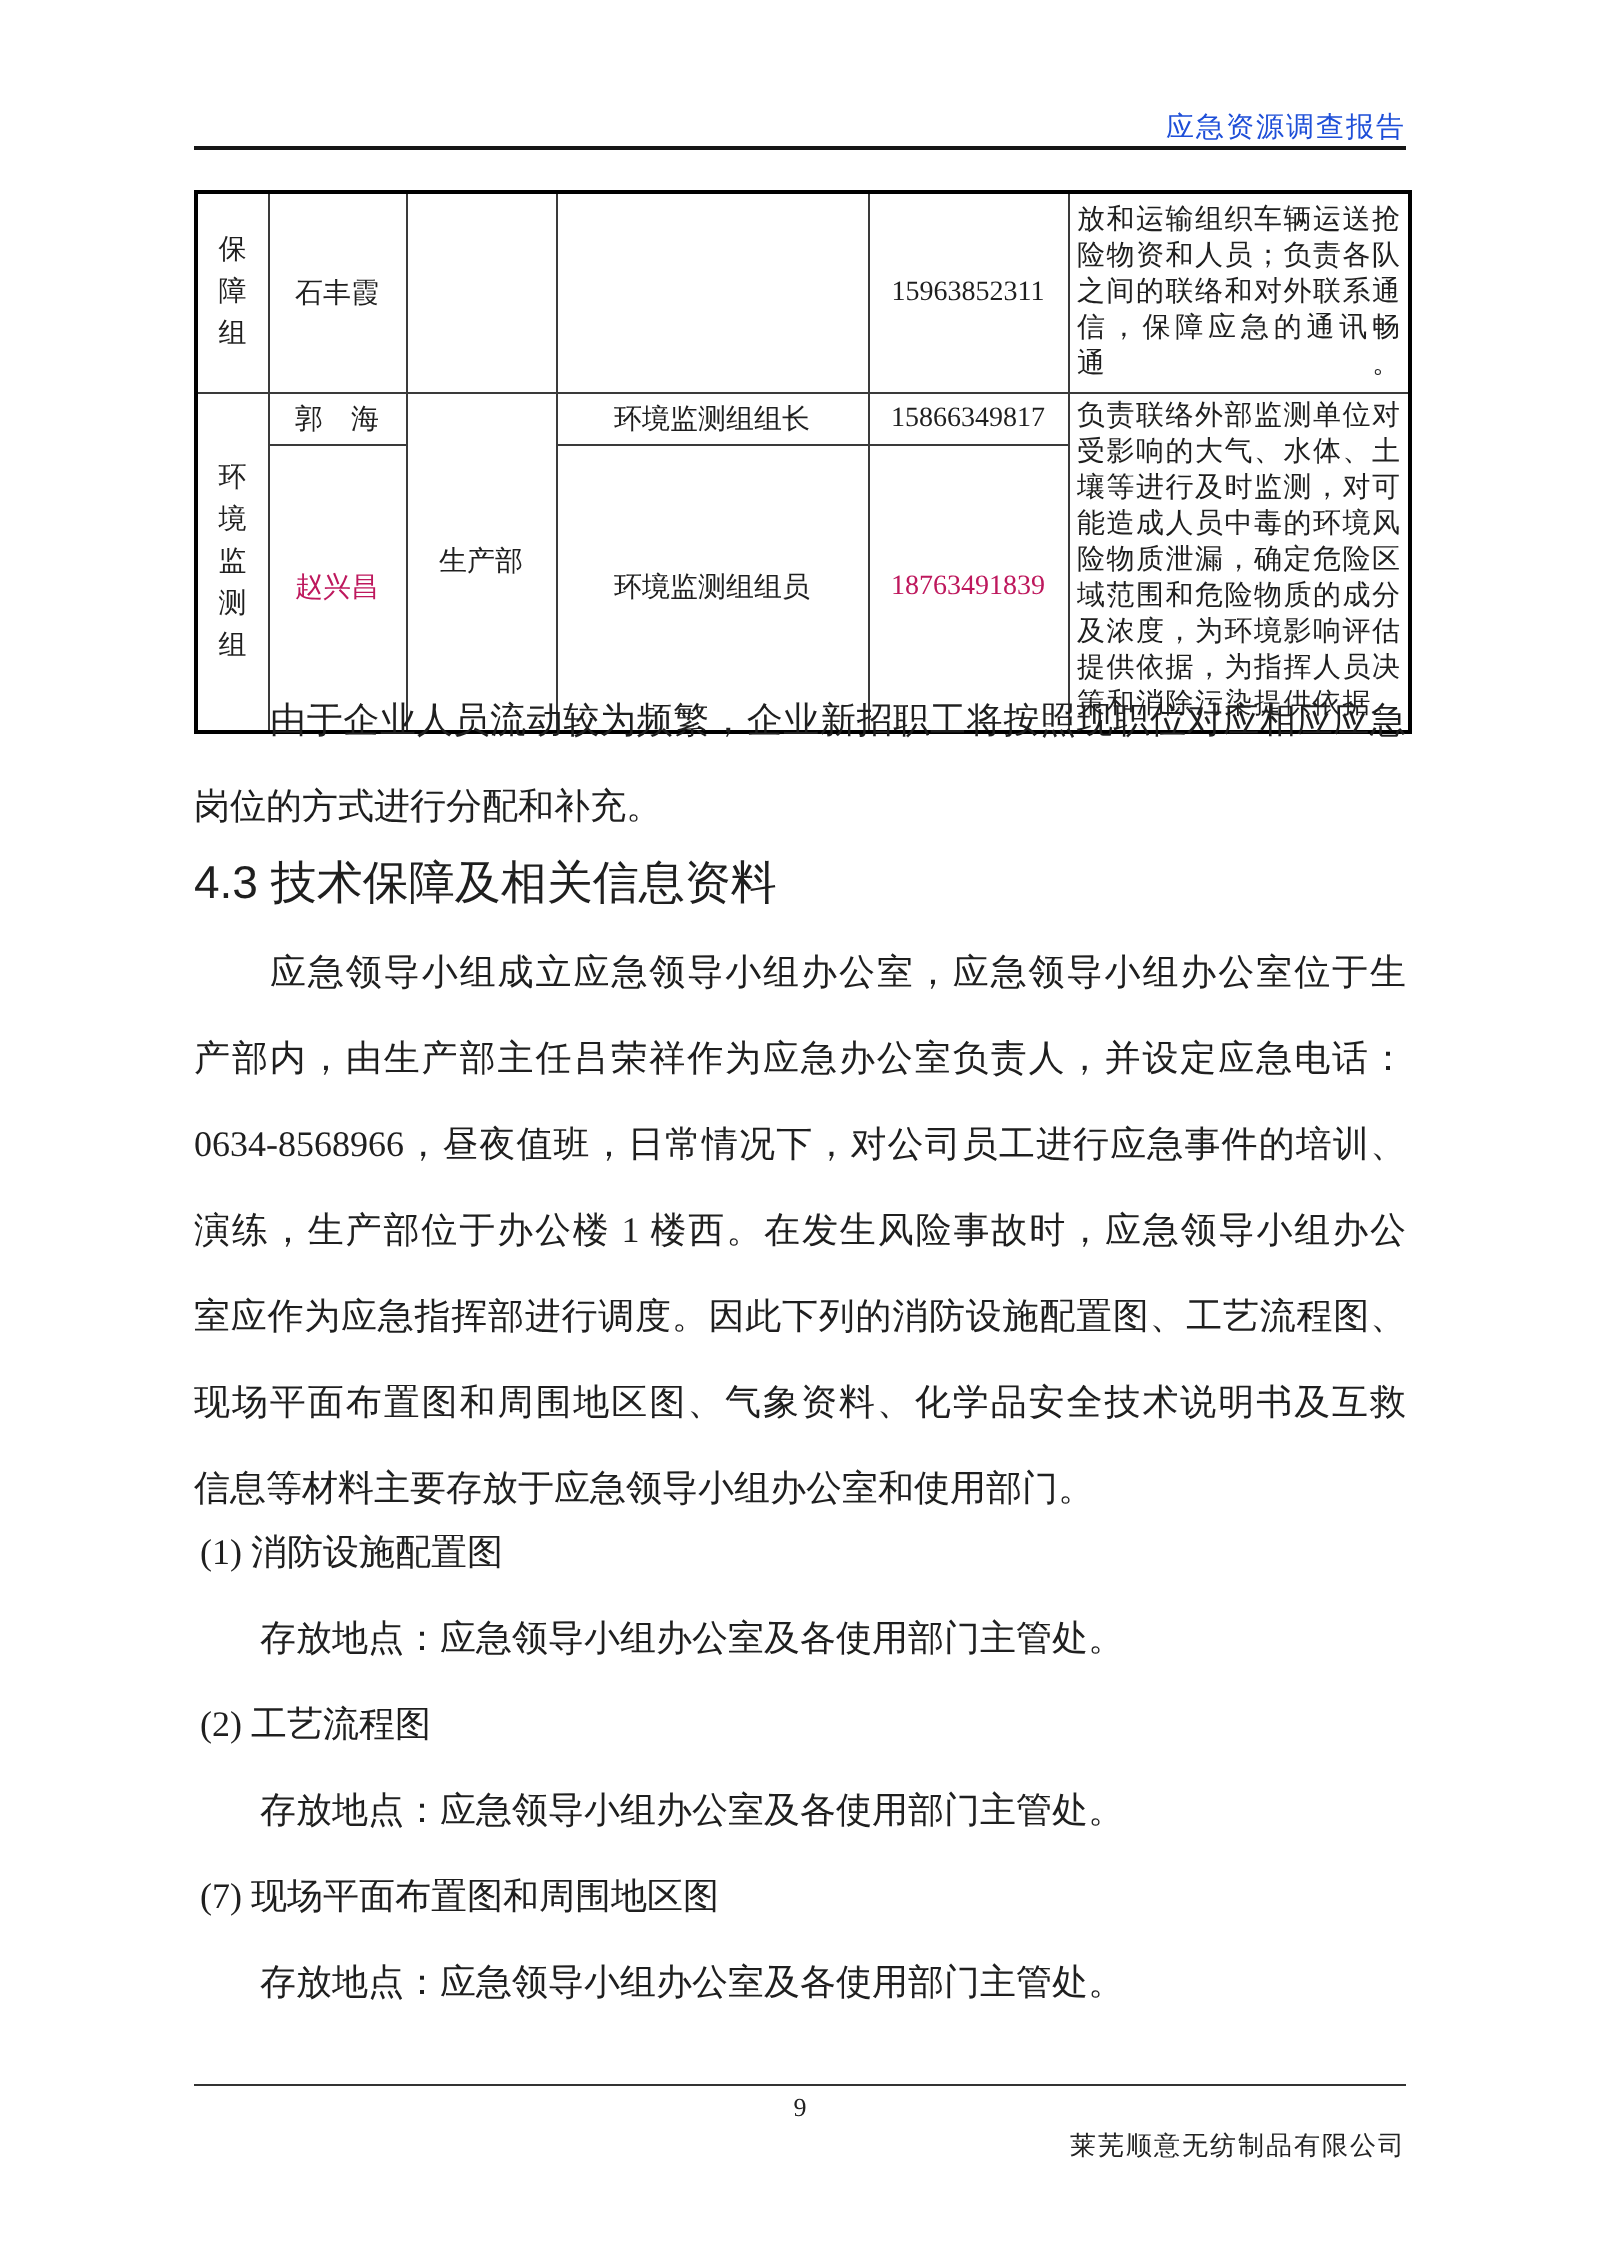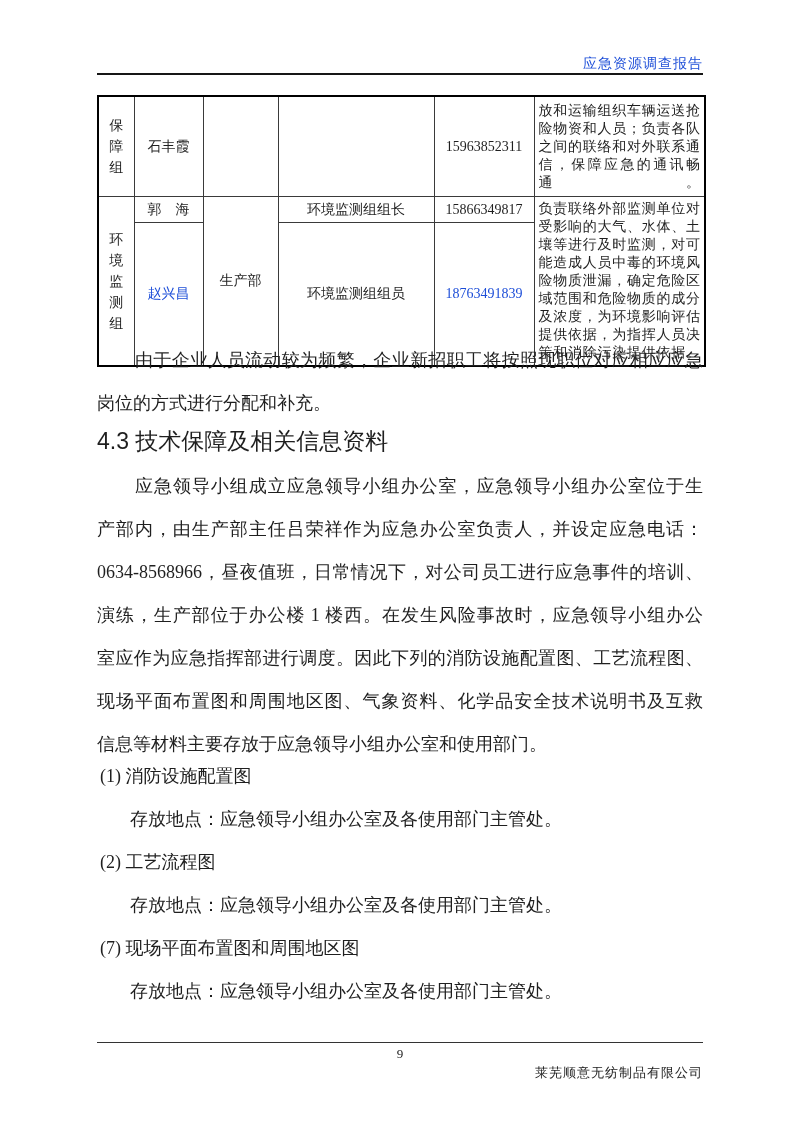--- a/index.html
+++ b/index.html
@@ -16,21 +16,21 @@
 
   
   table.roster { position:absolute; top:95px; left:97px; width:607px;
     border-collapse:collapse; table-layout:fixed; border:2px solid #000; }
   table.roster td { border:1px solid #3a3a3a; font-size:14px; text-align:center;
     vertical-align:middle; padding:2px 3px; overflow:hidden; }
   table.roster td.duty-cell { font-size:14px; line-height:18px; text-align:justify;
     text-align-last:justify; padding:3px 4px; }
   tr.r1 { height:73px; } tr.r2 { height:26px; } tr.r3 { height:143px; }
   .vtext { display:block; width:1em; margin:16px auto; word-break:break-all; line-height:1.5; }
-  .red { color:#1d4ed8; }
+  .red { color:#be185d; }
 
   
   .blk { position:absolute; left:97px; width:606px; box-sizing:border-box; }
   .bodyline { font-size:18px; line-height:43px; height:43px; overflow:hidden; box-sizing:border-box; }
   .jl { text-align:justify; text-align-last:justify; }
   .ll { text-align:left; text-align-last:left; }
   .ind { padding-left:38px; }
   .ind2 { padding-left:33px; }
   .ind0 { padding-left:3px; }
   #blk-a { top:339px; }

